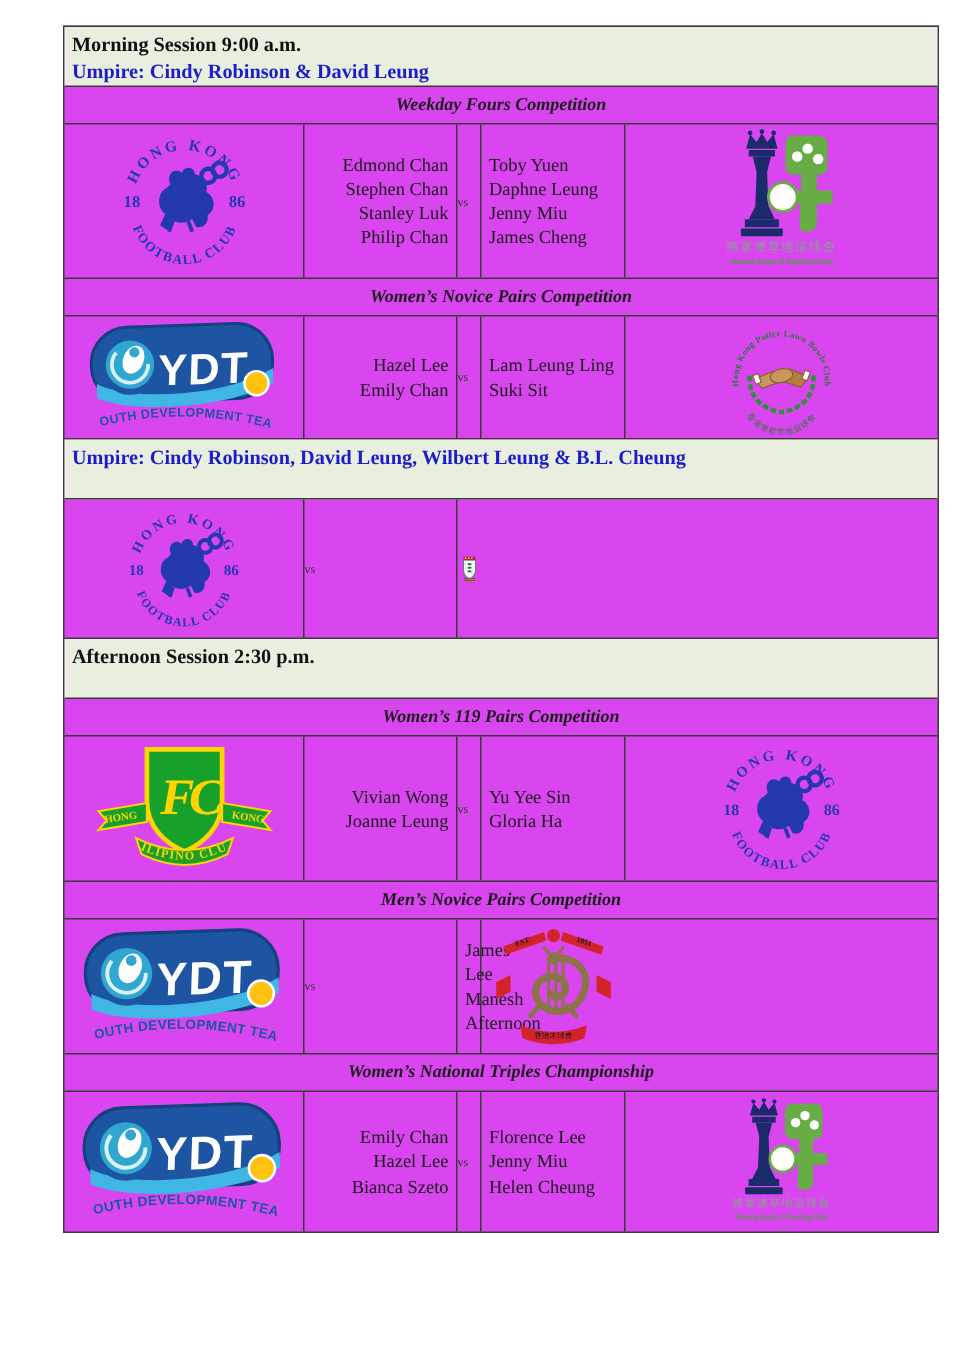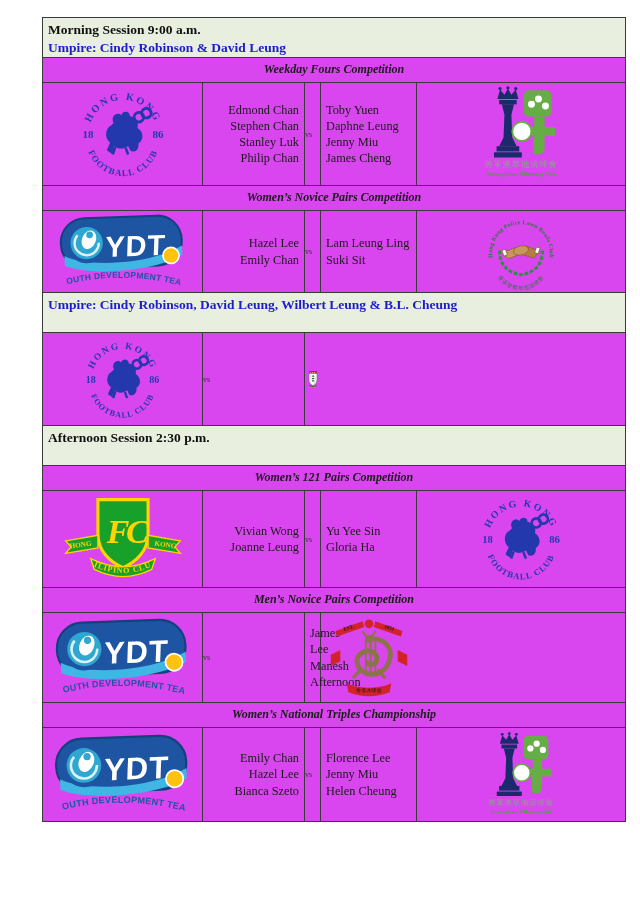--- a/index.html
+++ b/index.html
@@ -265,21 +265,21 @@
           <use href="#sym-kcc"></use>
         </svg>
     </div>
   </div>
 
   <div class="row session-row">
     <div class="session-line1">Afternoon Session 2:30 p.m.</div>
   </div>
 
   <div class="row title-row">
-    <div class="title-text">Women’s 121 Pairs Competition</div>
+    <div class="title-text">Women’s 119 Pairs Competition</div>
   </div>
 
   <div class="row match" style="height:97px">
     <div class="cell logo-cell">
       <svg width="126" height="86" viewBox="0 0 140 96">
           <use href="#sym-fc"></use>
         </svg>
     </div>
     <div class="cell team-a">
       <span class="team-names">Vivian Wong

